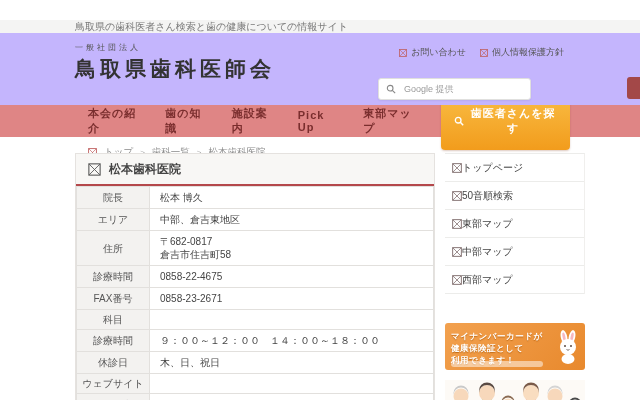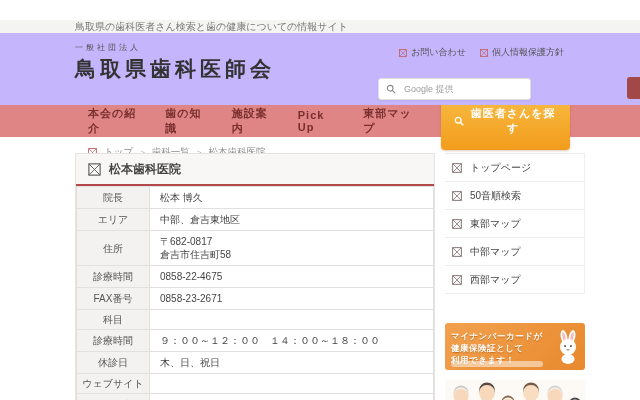--- a/index.html
+++ b/index.html
@@ -89,21 +89,21 @@
     line-height:11px;
   }
   table.clinic td {
     border:1px solid #e2e0dd; padding:4px 10px; color:#444;
     white-space:pre-line; line-height:13px; height:11px;
   }
   
   .sidebar { width:140px; }
   .side-menu { border-top:1px solid #ececea; border-right:1px solid #f0efed; }
   .side-item {
-    display:flex; align-items:center; gap:8px; height:27px;
+    display:flex; align-items:center; gap:0; height:27px;
     border-bottom:1px solid #ececea; font-size:10px; color:#444;
     padding-left:7px; cursor:pointer;
   }
   
   .banner {
     margin-top:29px; position:relative; width:140px; height:47px;
     border-radius:3px; background:linear-gradient(135deg,#f2a14f,#e8892d);
     padding:8px 6px; box-sizing:border-box; cursor:pointer; overflow:hidden;
   }
   .banner-line {

